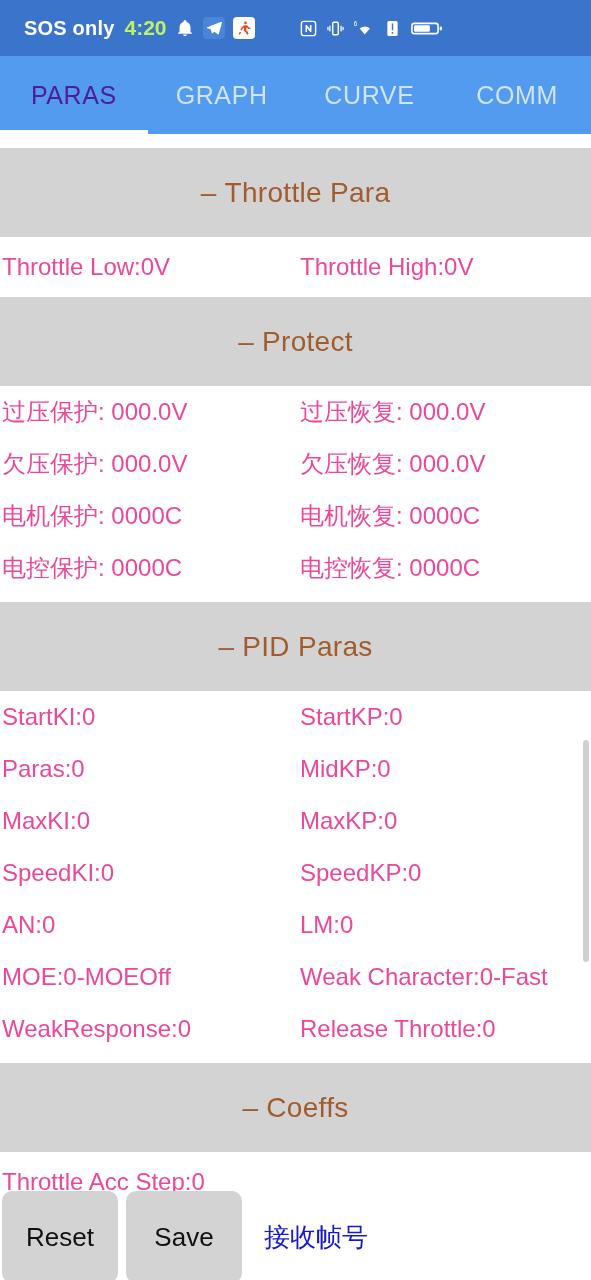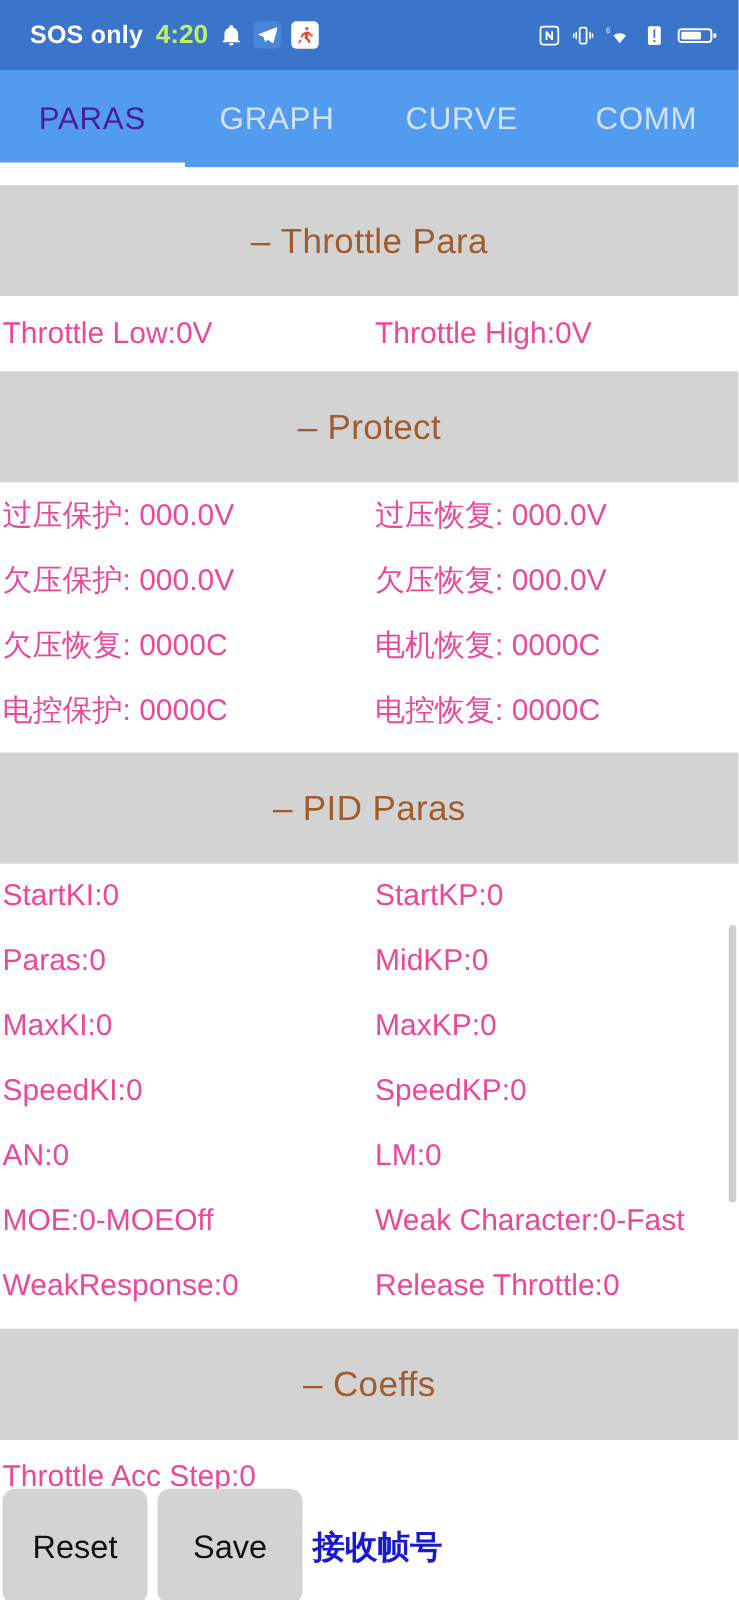--- a/index.html
+++ b/index.html
@@ -7,21 +7,21 @@
     width: 591px; height: 1280px;
     background: #ffffff;
     font-family: "Liberation Sans", "DejaVu Sans", sans-serif;
     overflow: hidden;
   }
   #app { position: relative; width: 591px; height: 1280px; background:#fff; }
 
   
   .statusbar {
     height: 56px; background: #3B74CB;
-    display: flex; align-items: center; justify-content: space-between;
+    display: flex; align-items: center; justify-content: flex-start;
     padding: 0 16px 0 24px;
     gap: 44px;
   }
   .sb-left { display:flex; align-items:center; gap:8px; }
   .sb-text { color:#fff; font-size:20px; font-weight:600; letter-spacing:.2px; white-space:nowrap; }
   .sb-time { color:#bef264; font-size:21px; font-weight:600; margin-left:2px; }
   .sb-right { display:flex; align-items:center; gap:8px; }
   .ic { display:inline-block; line-height:0; }
   .appicon { width:22px; height:22px; border-radius:4px; display:flex;
              align-items:center; justify-content:center; }
@@ -80,21 +80,21 @@
     position:absolute; left:0; right:0; bottom:0; height:86px;
     background:#fff; display:flex; align-items:center; padding-left:2px; gap:8px;
   }
   .btn {
     background:#D3D3D3; border:none; border-radius:10px;
     height:92px; min-width:116px; padding:0 18px;
     font-family:"Liberation Sans","DejaVu Sans",sans-serif;
     font-size:26px; color:#111;
     display:flex; align-items:center; justify-content:center;
   }
-  .linktext { color:#1A1ACD; font-size:26px; white-space:nowrap;font-weight:bold; }
+  .linktext { color:#1A1ACD; font-size:26px; margin-left:14px; white-space:nowrap; }
 </style>
 </head>
 <body>
 
 <div id="app">
 
   <div class="statusbar">
     <div class="sb-left">
       <span class="sb-text">SOS only</span>
       <span class="sb-time">4:20</span>
@@ -184,21 +184,21 @@
     <div class="rows">
       <div class="row">
         <span class="cell left">过压保护: 000.0V</span>
         <span class="cell right">过压恢复: 000.0V</span>
       </div>
       <div class="row">
         <span class="cell left">欠压保护: 000.0V</span>
         <span class="cell right">欠压恢复: 000.0V</span>
       </div>
       <div class="row">
-        <span class="cell left">欠压恢复: 0000C</span>
+        <span class="cell left">电机保护: 0000C</span>
         <span class="cell right">电机恢复: 0000C</span>
       </div>
       <div class="row">
         <span class="cell left">电控保护: 0000C</span>
         <span class="cell right">电控恢复: 0000C</span>
       </div>
       <div class="gap-sm"></div>
     </div>
 
     <div class="section-header">

